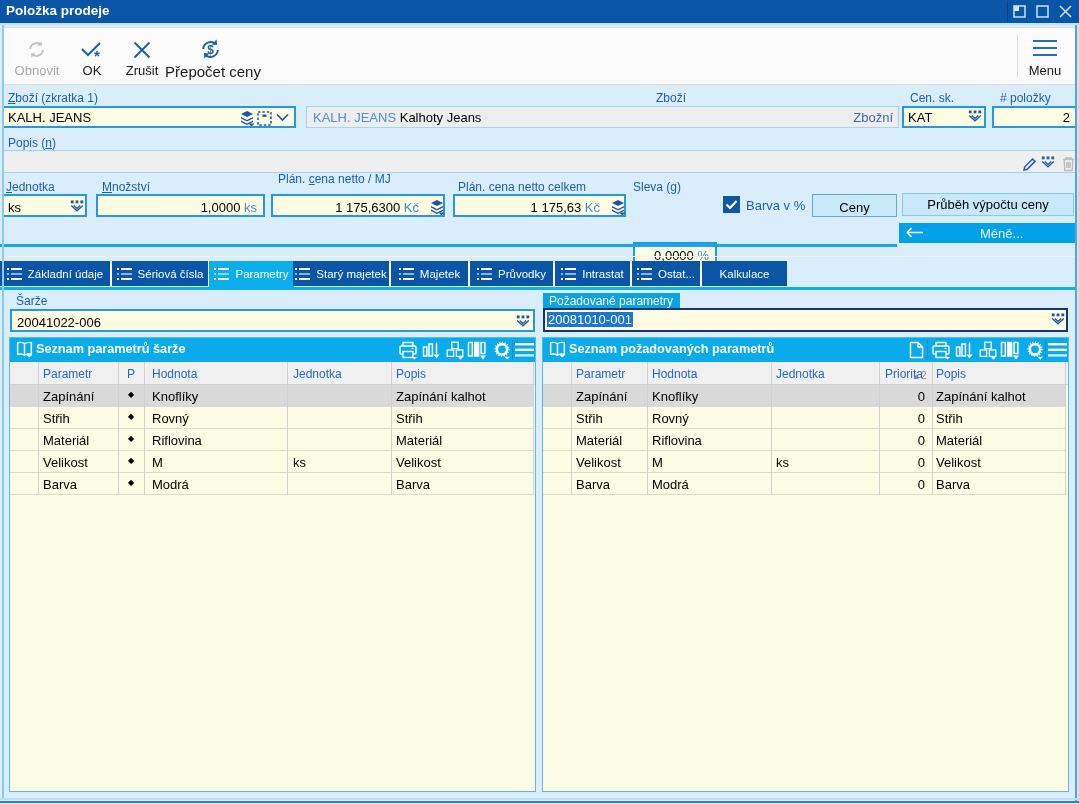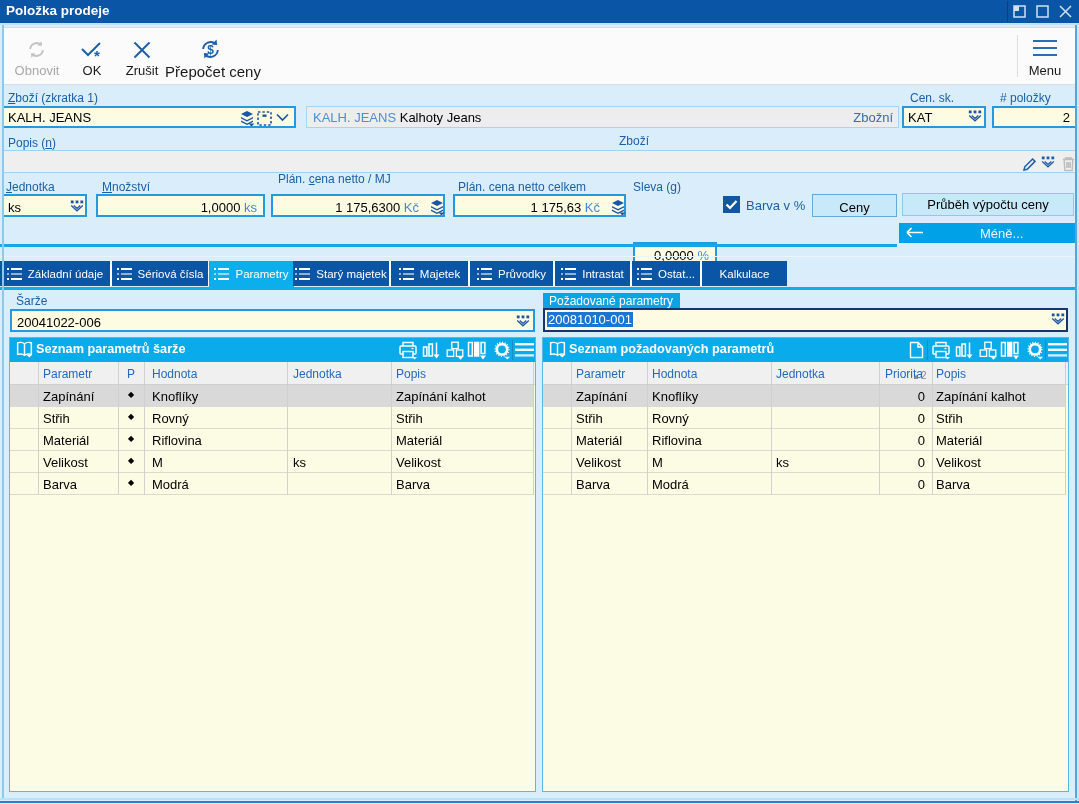--- a/index.html
+++ b/index.html
@@ -71,21 +71,21 @@
 </svg>
 <div class="abs" style="left:164px;top:63px;width:98px;text-align:center;color:#1a1a1a;font-size:15px;">Přepočet ceny</div>
 
 <div class="abs" style="left:1017px;top:35px;width:1px;height:42px;background:#dcdcdc;"></div>
 <svg class="abs" style="left:1033px;top:39px;" width="24" height="18" viewBox="0 0 24 18">
   <path d="M0 2 H24 M0 9 H24 M0 16 H24" stroke="#2c6cb4" stroke-width="2.2"></path>
 </svg>
 <div class="abs" style="left:1015px;top:63px;width:60px;text-align:center;color:#1a1a1a;font-size:13px;">Menu</div>
 
 <div class="lbl" style="left:8px;top:91px;"><span class="u">Z</span>boží (zkratka 1)</div>
-<div class="lbl" style="left:619px;top:91px;margin-top:43px;">Zboží</div>
+<div class="lbl" style="left:656px;top:91px;">Zboží</div>
 <div class="lbl" style="left:910px;top:91px;">Cen. sk.</div>
 <div class="lbl" style="left:1000px;top:91px;"># položky</div>
 
 <div class="fld" style="left:2px;top:106px;width:294px;height:22px;">
   <span style="position:absolute;left:4px;top:2px;">KALH. JEANS</span>
   <svg class="abs" style="left:235px;top:2px;" width="16" height="16" viewBox="0 0 16 16">
     <g fill="#1d55a5">
         <path d="M8 1 L14 4 L8 7 L2 4 Z"></path>
         <path d="M2 7 L8 10 L14 7 L14 8.6 L8 11.6 L2 8.6 Z"></path>
         <path d="M2 10.5 L8 13.5 L14 10.5 L14 12.1 L8 15.1 L2 12.1 Z"></path>

